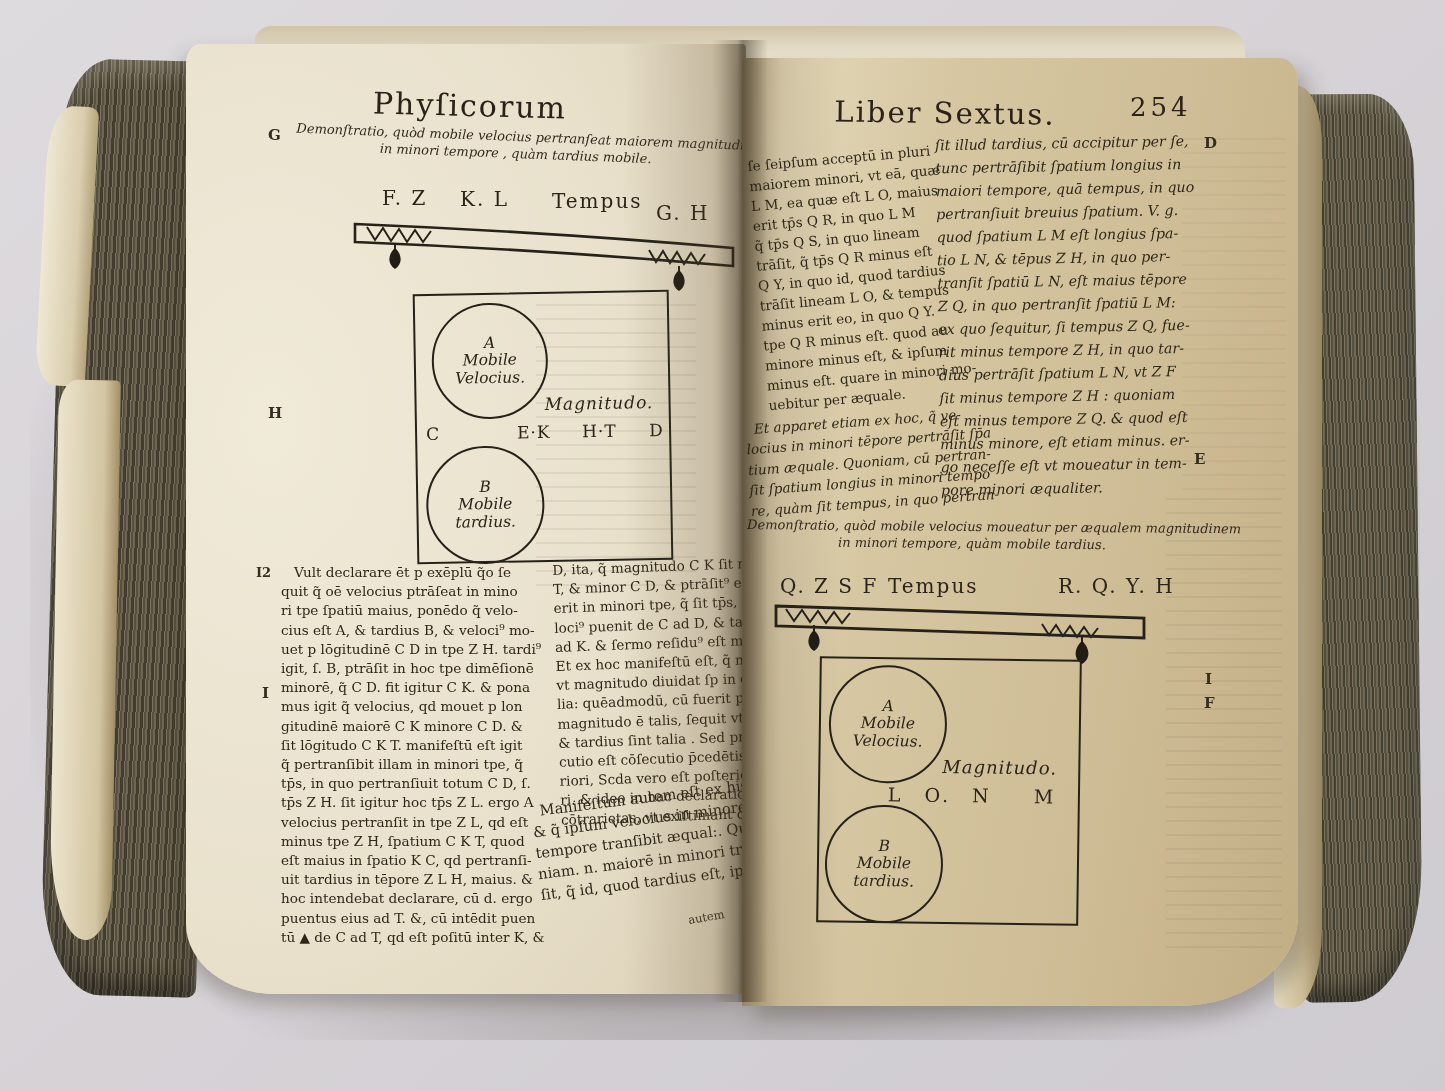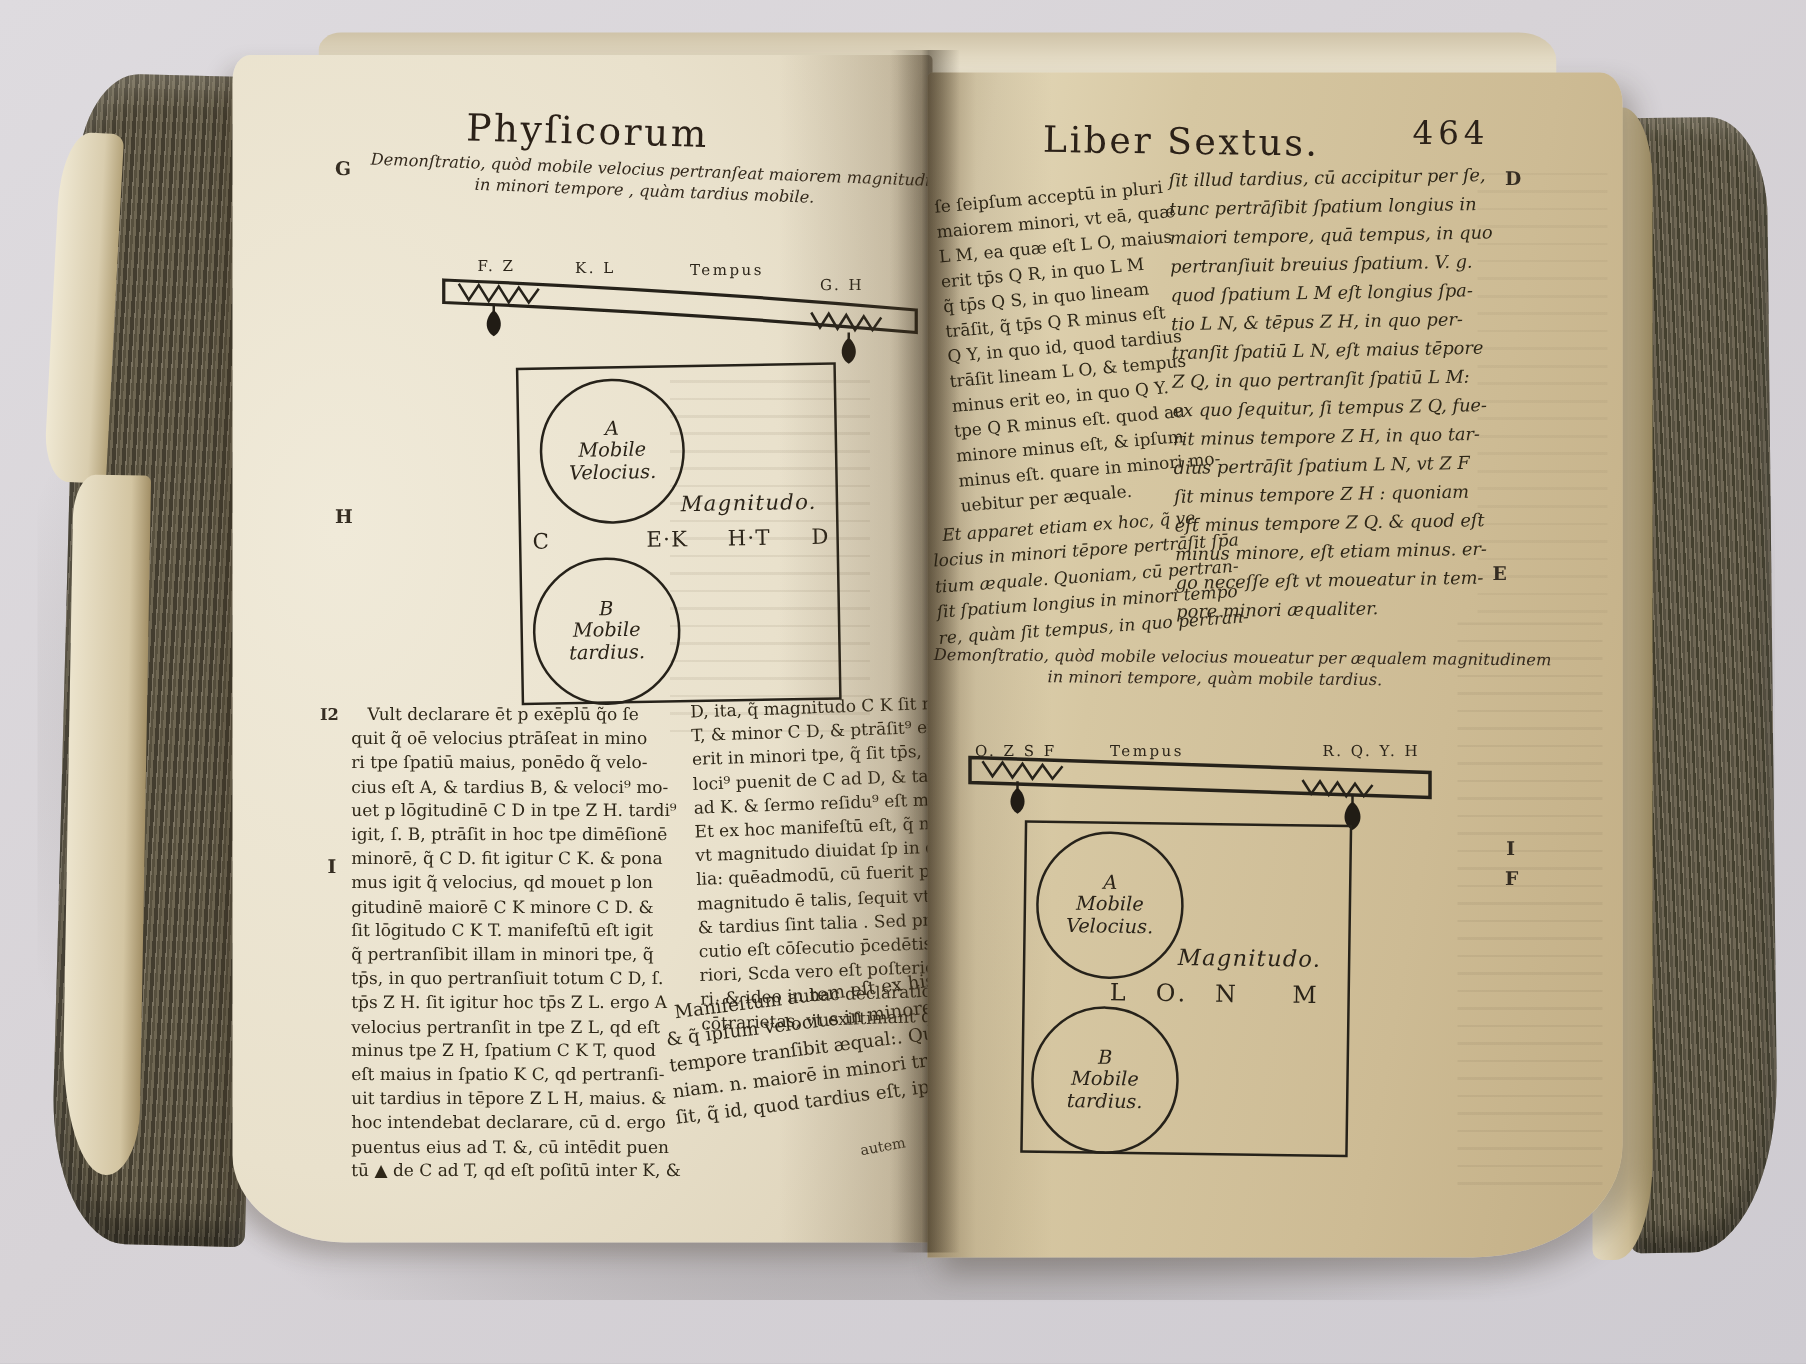--- a/index.html
+++ b/index.html
@@ -55,21 +55,21 @@
   .margin-letter{position:absolute;font-size:15px;font-weight:bold;color:#352d22;}
   .col{position:absolute;font-size:13.6px;line-height:19.2px;color:#2e2718;}
   .tl{white-space:pre;}
   .italic{font-style:italic;}
   .tilt-a{transform:rotate(-2deg);transform-origin:0 0;}
   .tilt-b{transform:rotate(-7deg);transform-origin:0 100%;}
   .tilt-c{transform:rotate(-5deg);transform-origin:100% 0;}
   .tilt-d{transform:rotate(-4deg);transform-origin:100% 0;}
   .catchword{position:absolute;font-size:11.5px;transform:rotate(-10deg);color:#3a3224;}
   .bal{position:absolute;}
-  .bal-label{position:absolute;font-size:12px;letter-spacing:2px;white-space:nowrap;color:#2b2419;margin-top:20px;}
+  .bal-label{position:absolute;font-size:20px;letter-spacing:2px;white-space:nowrap;color:#2b2419;}
   .barSvg{position:absolute;}
   .boxdiag{position:absolute;border:2.5px solid #26221a;}
   .circle{position:absolute;border:2.6px solid #26221a;border-radius:50%;
     display:flex;flex-direction:column;justify-content:center;align-items:center;
     font-style:italic;font-size:15.5px;line-height:1.12;color:#2b2419;}
   .circle .tl{white-space:normal;text-align:center;}
   .magnitudo{position:absolute;font-style:italic;font-size:17px;letter-spacing:1px;color:#2b2419;}
   .boxletter{position:absolute;font-size:17px;letter-spacing:1px;color:#2b2419;}
   .boxletters-row{position:absolute;font-size:19px;letter-spacing:3px;word-spacing:12px;white-space:pre;color:#2b2419;}
 </style>
@@ -181,21 +181,21 @@
         <div class="tl">ſit, q̃ id, quod tardius eſt, ipſum</div>
       </div>
     <div class="catchword" style="left:502px;top:866px;">autem</div>
   </div>
 
   <div class="page page-right">
     <div class="ghost" style="left:440px;top:80px;width:104px;height:360px;opacity:0.7;"></div>
     <div class="ghost" style="left:424px;top:440px;width:116px;height:460px;"></div>
 
     <div class="running-title" style="left:203px;top:38px;transform:translateX(-50%) rotate(0.8deg);font-size:29px;">Liber Sextus.</div>
-    <div class="page-number" style="left:388px;top:34px;">464</div>
+    <div class="page-number" style="left:388px;top:34px;">254</div>
 
     <div class="margin-letter" style="left:462px;top:76px;">D</div>
     <div class="margin-letter" style="left:452px;top:392px;">E</div>
 
     <div class="col tilt-c" style="left:4px;top:80px;width:210px;line-height:20px;">
         <div class="tl">ſe ſeipſum acceptū in pluri</div>
         <div class="tl">maiorem minori, vt eā, quæ</div>
         <div class="tl">L M, ea quæ eſt L O, maius</div>
         <div class="tl">erit tp̄s Q R, in quo L M</div>
         <div class="tl">q̃ tp̄s Q S, in quo lineam</div>

